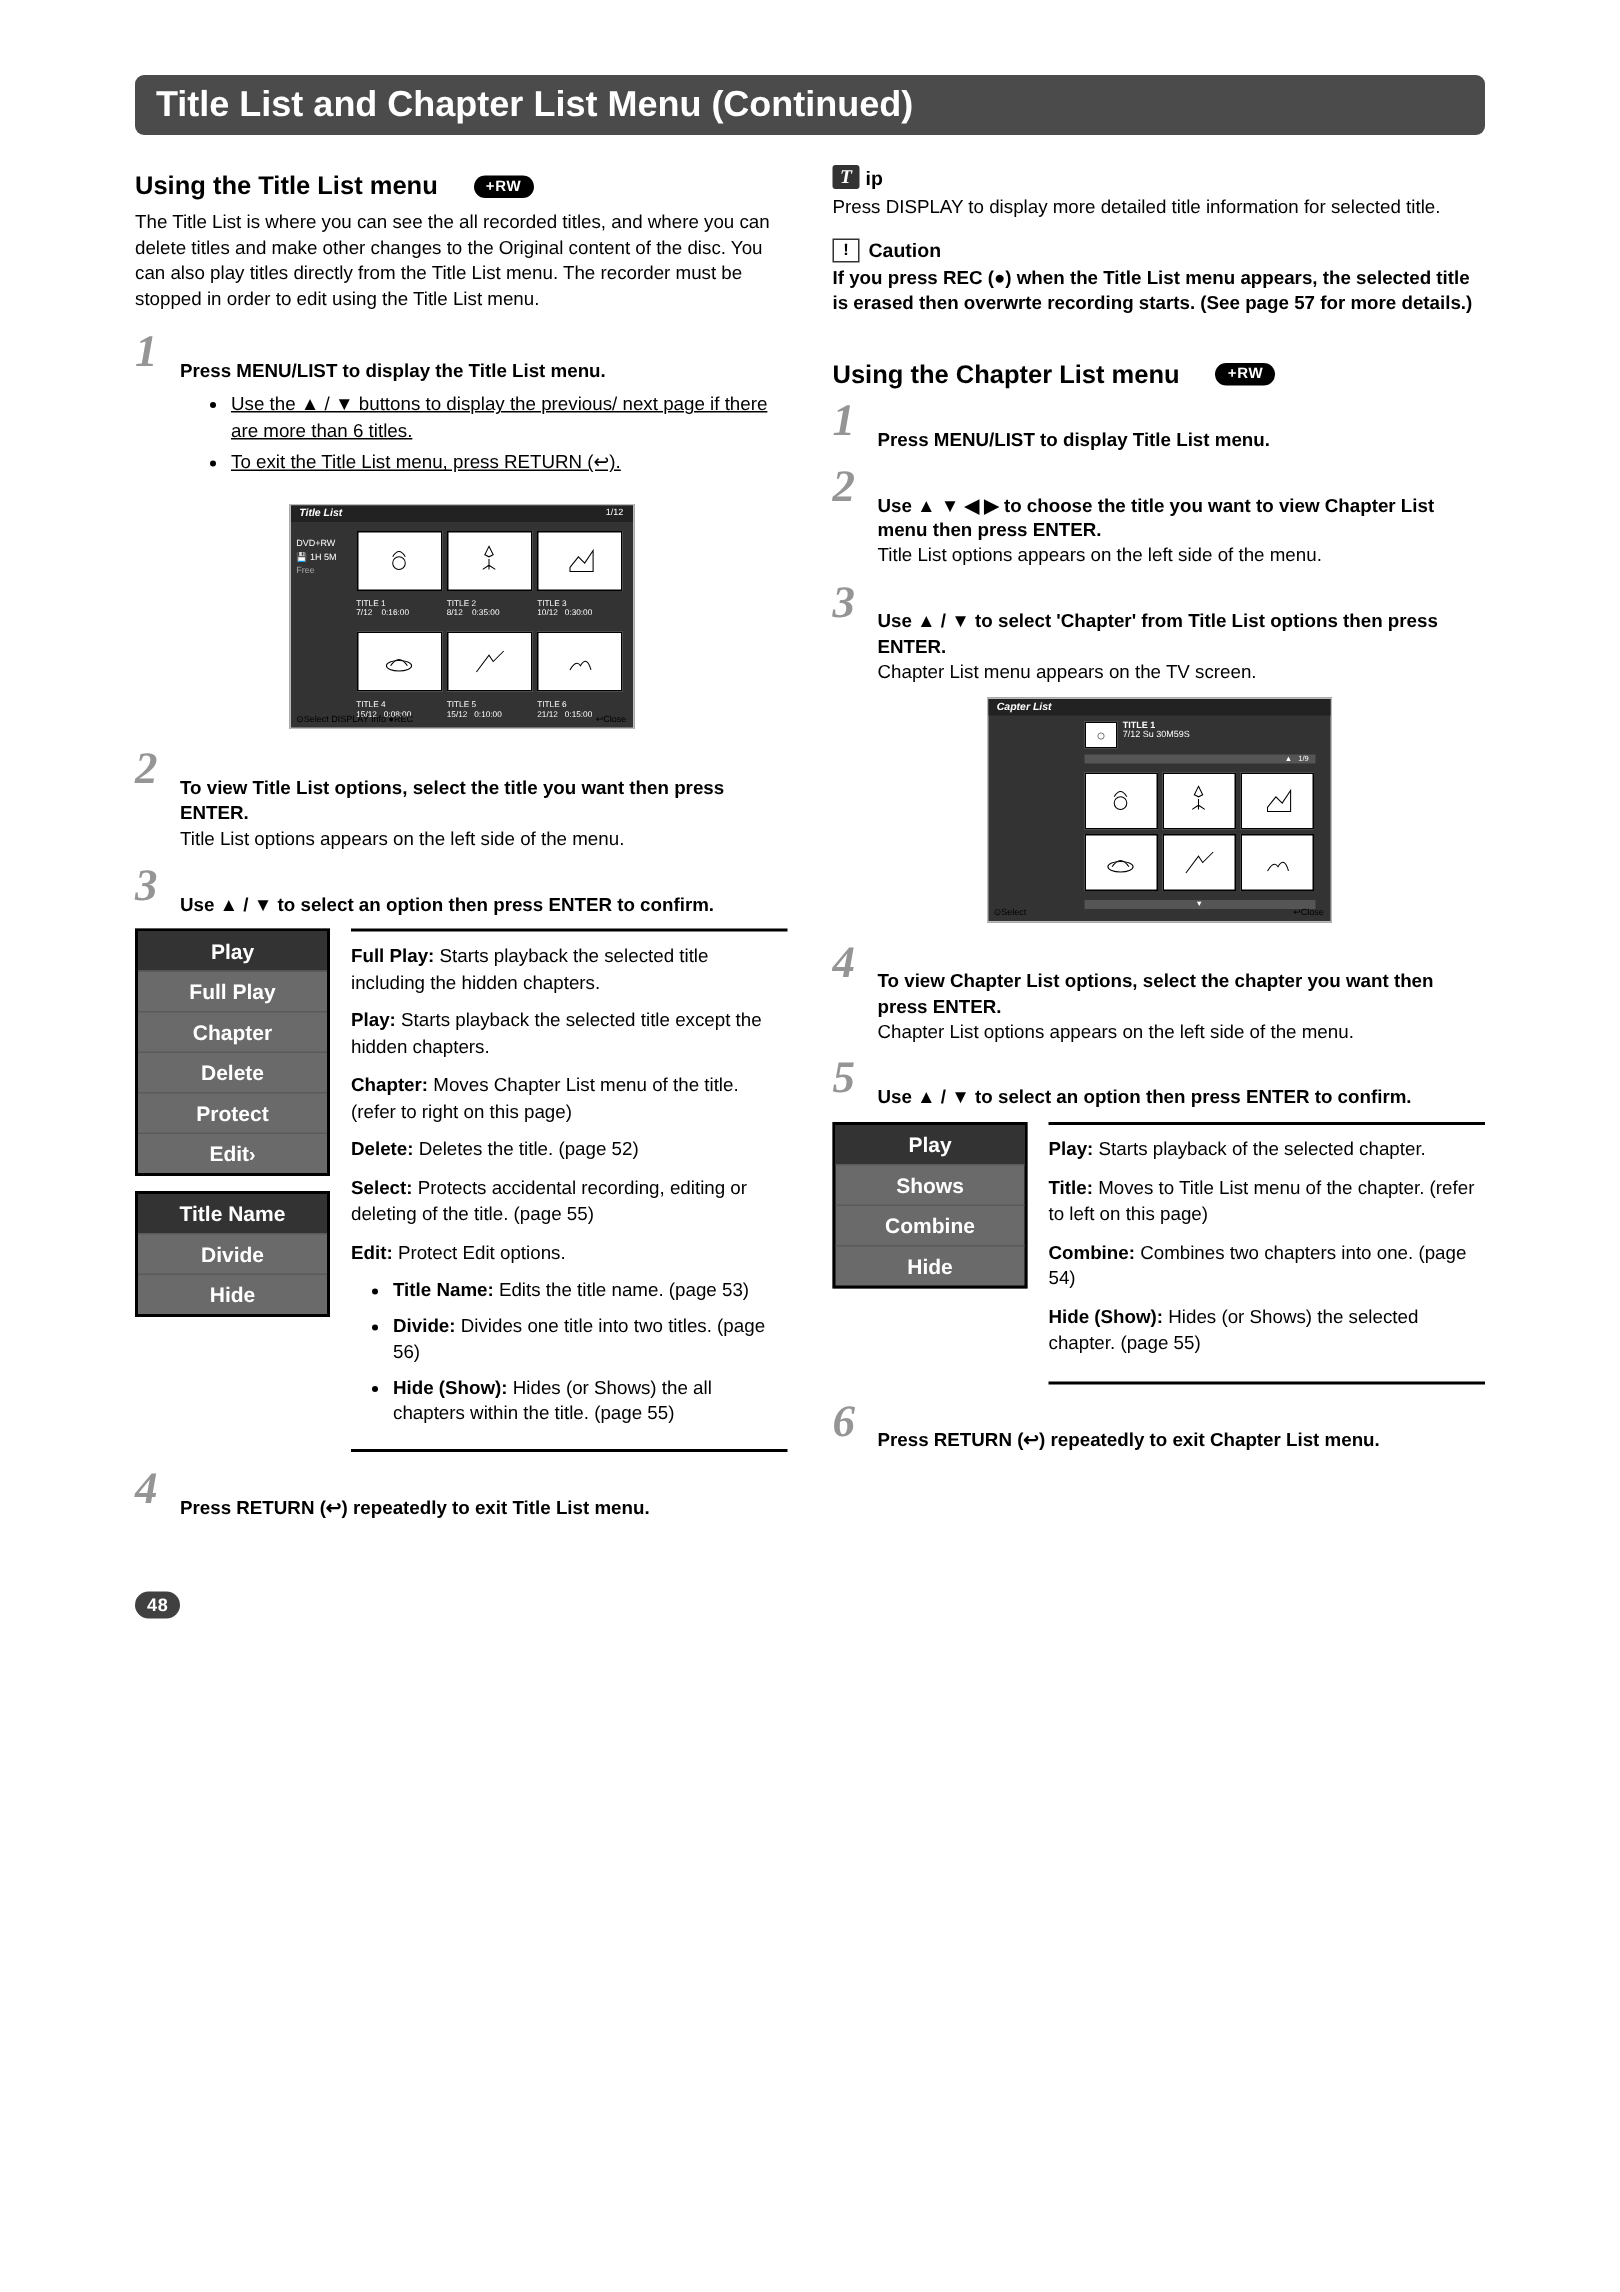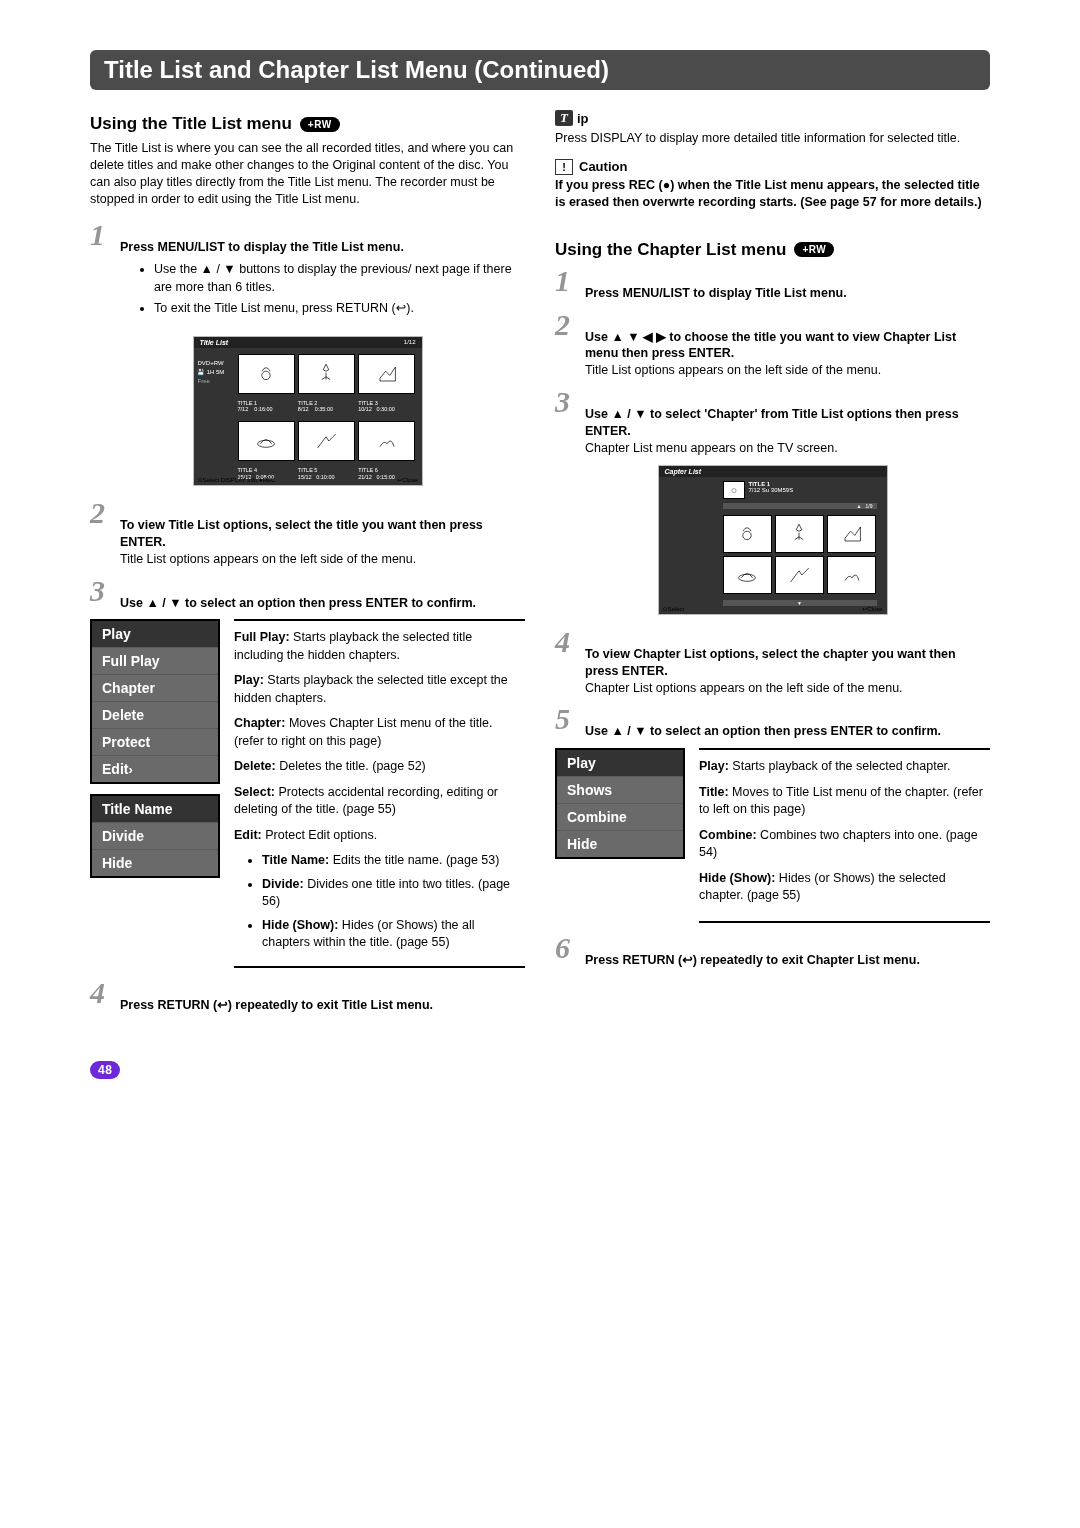--- a/index.html
+++ b/index.html
@@ -1,28 +1,28 @@
 <!DOCTYPE html>
 <html><head>
 <meta charset="utf-8">
 <style>
 * { box-sizing: border-box; margin: 0; padding: 0; }
 body { font-family: Arial, Helvetica, sans-serif; font-size: 13px; color: #000; background: #fff; padding: 50px 90px 40px 90px; width: 1080px; }
 .page-title-bar { background: #4b4b4b; color: #fff; font-weight: bold; font-size: 24px; padding: 6px 14px; border-radius: 6px; margin-bottom: 20px; }
 .columns { display: flex; gap: 30px; }
 .col { flex: 1; }
-.section-head { display: flex; align-items: center; gap: 8px; font-weight: bold; font-size: 17px; margin-bottom: 6px; }
+.section-head { display: flex; align-items: center; gap: 24px; font-weight: bold; font-size: 17px; margin-bottom: 6px; }
 .section-head.top { margin-top: 4px; }
 .rw-pill { background: #000; color: #fff; font-size: 10px; font-weight: bold; padding: 2px 8px; border-radius: 10px; letter-spacing: 0.5px; }
 .para { font-size: 12.5px; line-height: 1.35; margin-bottom: 12px; }
 .step { display: flex; gap: 6px; margin-bottom: 8px; }
 .step-num { font-family: Georgia, serif; font-weight: bold; font-style: italic; font-size: 30px; color: #959595; line-height: 1; min-width: 24px; }
 .step-body { flex: 1; font-size: 12.5px; line-height: 1.35; padding-top: 3px; margin-top: 16px; }
 .bold { font-weight: bold; }
-.bullets { margin: 6px 0 10px 20px; }
+.bullets { margin: 6px 0 10px 20px; text-decoration: underline; }
 .bullets li { font-size: 12.5px; line-height: 1.4; margin-bottom: 4px; list-style: disc; margin-left: 14px; }
 .img-placeholder { width: 230px; height: 150px; background: #d9d9d9; border: 1px solid #bbb; margin: 8px auto 12px; display: flex; flex-direction: column; color: #000; font-size: 7px; position: relative; }
 .tl-header { background: #333; color: #fff; padding: 3px 6px; font-style: italic; font-weight: bold; }
 .tl-side { position: absolute; left: 4px; top: 22px; font-size: 6px; color: #fff; line-height: 1.5; }
 .tl-side span.free { color: #aaa; }
 .tl-grid { display: grid; grid-template-columns: repeat(3, 1fr); gap: 3px; padding: 6px 6px 6px 44px; }
 .tl-cell { background: #fff; border: 1px solid #000; height: 40px; display:flex; align-items:center; justify-content:center; }
 .tl-cell svg { width: 30px; height: 28px; }
 .tl-caption-row { display: grid; grid-template-columns: repeat(3, 1fr); gap: 3px; padding: 0 6px 2px 44px; font-size: 5.5px; color: #fff; }
 .tl-caption-row div { line-height: 1.2; }
@@ -31,35 +31,35 @@
 .cl-side { position: absolute; left: 4px; top: 22px; width: 58px; font-size: 6px; color:#fff; }
 .cl-head { display:flex; gap:4px; padding:4px 6px 2px 64px; font-size:6px; color:#fff; align-items:flex-start; }
 .cl-thumbtiny { background:#fff; border:1px solid #000; width:22px; height:18px; display:flex; align-items:center; justify-content:center; }
 .cl-grid { display:grid; grid-template-columns: repeat(3,1fr); gap:3px; padding: 4px 10px 4px 64px; }
 .cl-grid .tl-cell { height:38px; }
 .cl-bar { margin: 2px 10px 2px 64px; background:#555; height:6px; display:flex; justify-content:flex-end; align-items:center; color:#fff; font-size:5px; padding:0 4px; }
 
 .opt-desc-row { display: flex; gap: 14px; margin-top: 6px; align-items: flex-start; }
 .opt-box-col { width: 130px; flex-shrink: 0; }
 .opt-box { border: 2px solid #000; background: #6a6a6a; margin-bottom: 10px; width: 100%; }
-.opt-box .row { padding: 5px 10px; color: #fff; font-weight: bold; font-size: 14px; border-top: 1px solid #5a5a5a; display:flex; justify-content: flex-start; align-items:center; }
+.opt-box .row { padding: 5px 10px; color: #fff; font-weight: bold; font-size: 14px; border-top: 1px solid #5a5a5a; display:flex; justify-content: center; align-items:center; }
 .opt-box .row.selected { background: #333; }
 .opt-box .row:first-child { border-top: none; }
 .chev { font-size: 13px; }
 .desc-col { flex: 1; border-top: 2px solid #000; border-bottom: 2px solid #000; padding: 8px 0; font-size: 12.5px; line-height: 1.4; }
 .desc-col p { margin-bottom: 8px; }
 .desc-bullets { margin-left: 14px; }
 .desc-bullets li { margin-bottom: 6px; list-style: disc; margin-left: 14px; }
 
 .tip-head { display:flex; align-items:center; gap:4px; font-weight: bold; font-size: 13px; margin-bottom: 4px; }
 .tip-icon { background:#333; color:#fff; font-style: italic; font-family: Georgia, serif; width: 18px; height: 16px; display:inline-flex; align-items:center; justify-content:center; border-radius: 2px; font-size: 13px; }
 .caution-head { display:flex; align-items:center; gap:6px; font-weight: bold; font-size: 13px; margin: 10px 0 2px; }
 .caution-icon { border: 1.5px solid #333; width: 18px; height: 16px; display:inline-flex; align-items:center; justify-content:center; font-size: 11px; }
 .page-num { margin-top: 40px; }
-.page-num span { background: #6d28d9; color:#fff; font-weight: bold; font-size: 12px; padding: 2px 8px; border-radius: 10px; letter-spacing: 0.5px; }
+.page-num span { background: #404040; color:#fff; font-weight: bold; font-size: 12px; padding: 2px 8px; border-radius: 10px; letter-spacing: 0.5px; }
 </style>
 </head>
 <body>
 
 <div class="page-title-bar">
   <span>Title List and Chapter List Menu (Continued)</span>
 </div>
 
 <div class="columns">
 

